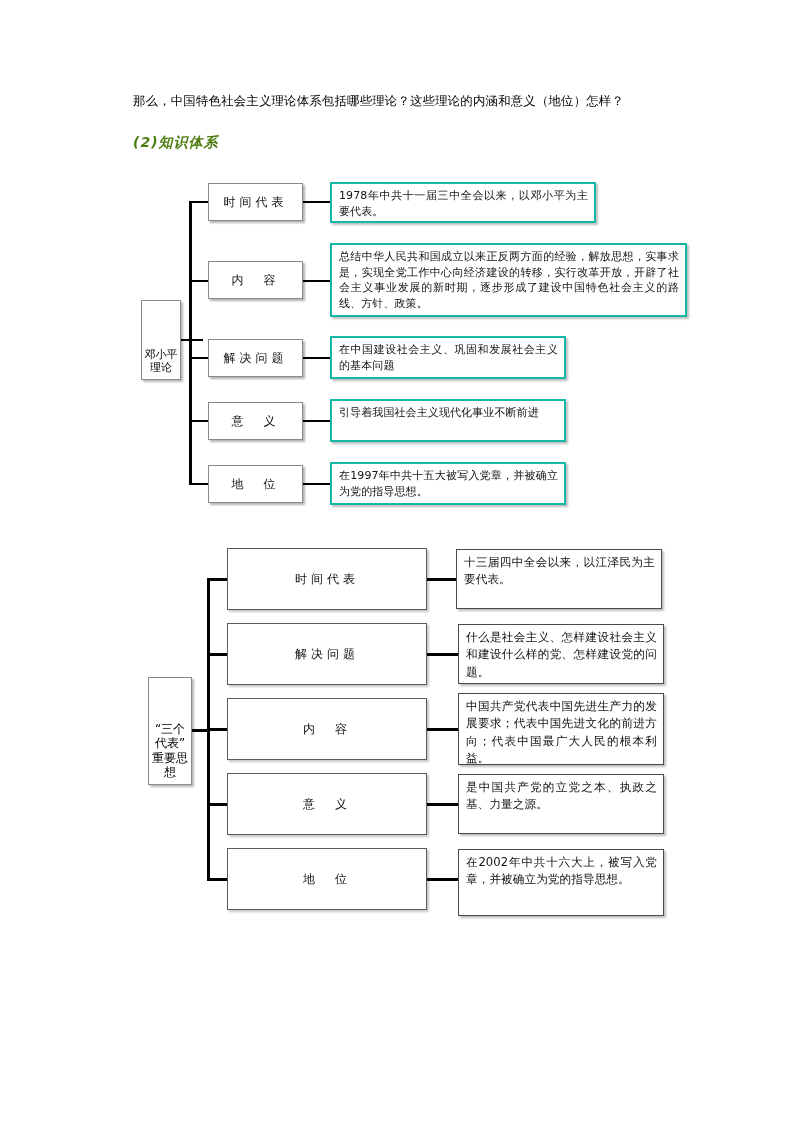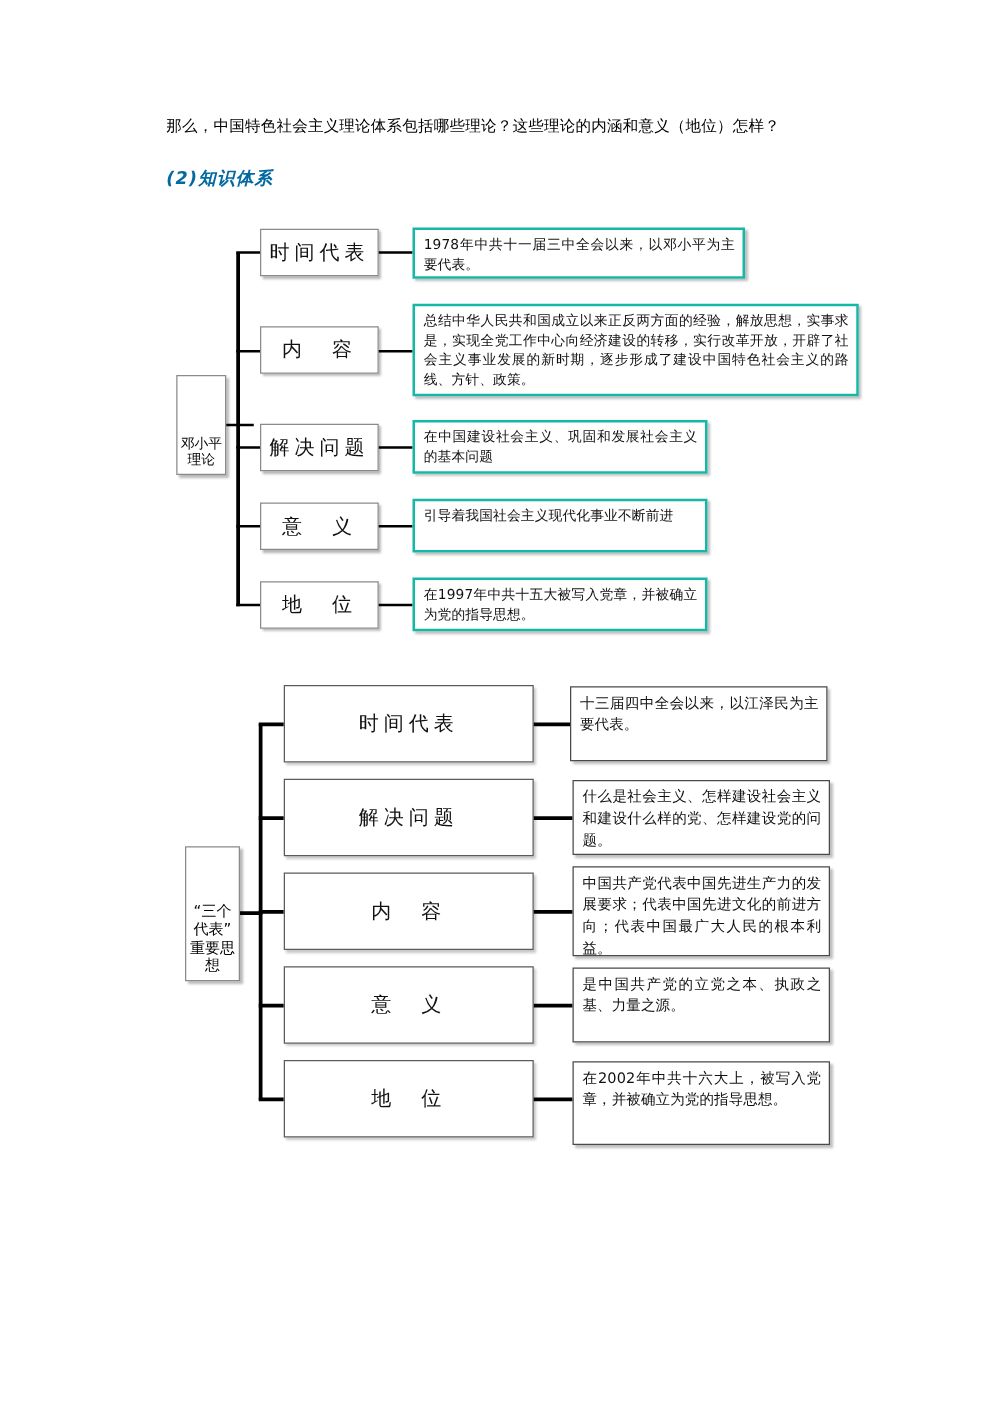--- a/index.html
+++ b/index.html
@@ -36,21 +36,21 @@
     color: #000;
     white-space: nowrap;
   }
   .section-heading {
     position: absolute;
     left: 118px;
     top: 134px;
     font-size: 14px;
     font-weight: bold;
     font-style: italic;
-    color: #0369a1;
+    color: #4d7c0f;
     letter-spacing: 1px;
   }
 
   
   .diagram {
     position: absolute;
   }
   .node {
     position: absolute;
     box-sizing: border-box;
@@ -61,21 +61,21 @@
     align-items: center;
     justify-content: center;
     text-align: center;
     color: #111;
   }
   .node.plain {
     border: 1px solid #5b5b5b;
     box-shadow: 2px 2px 2px rgba(0,0,0,0.22);
   }
   .node-label {
-    font-size: 16px;
+    font-size: 12px;
     letter-spacing: 4px;
     line-height: 1.25;
     white-space: pre-line;
   }
 
   
   .root-node {
     position: absolute;
     box-sizing: border-box;
     background: #ffffff;

